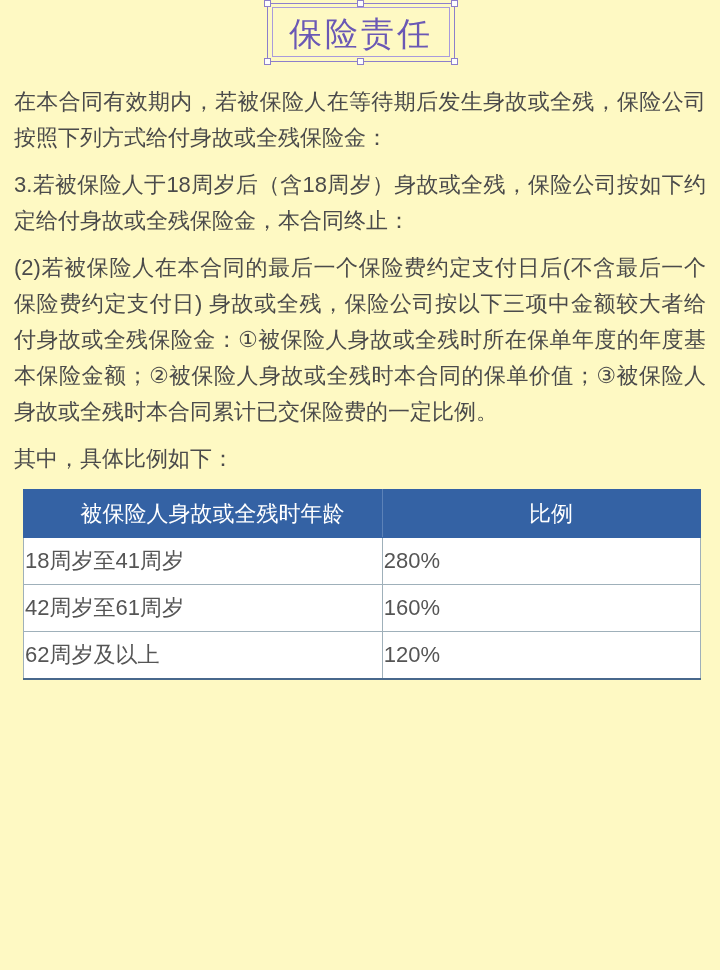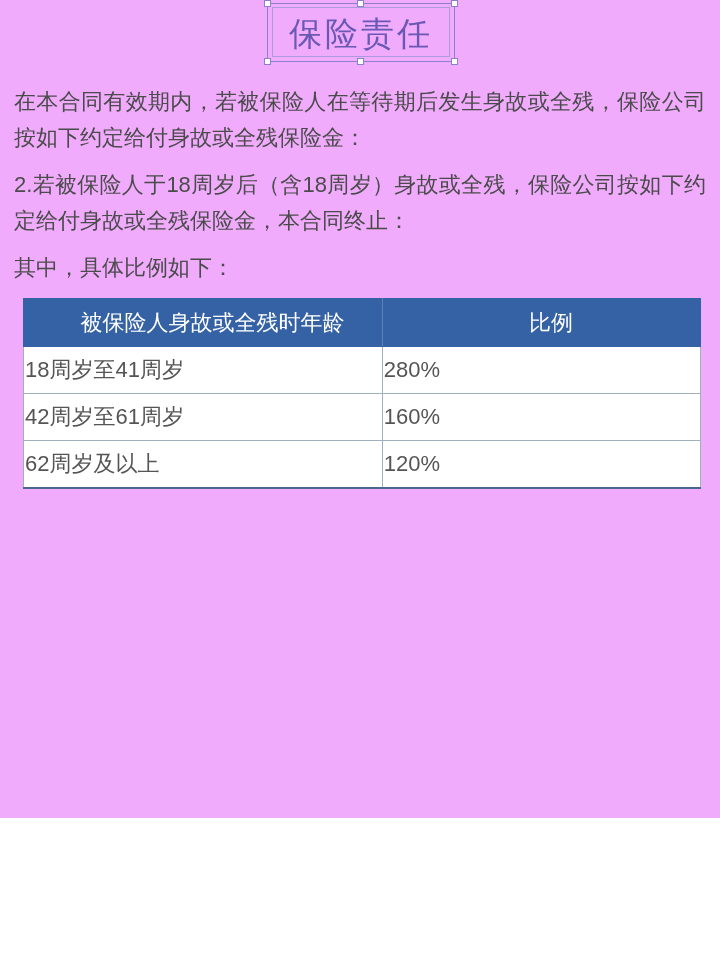--- a/index.html
+++ b/index.html
@@ -1,19 +1,19 @@
 <!DOCTYPE html>
 <html><head>
 <meta charset="utf-8">
 <style>
   html,body{margin:0;padding:0;}
   .page{
     position:relative;
-    width:720px;height:818px;
-    background:#f0abfc;
+    width:720px;height:970px;
+    background:#fef9c3;
     overflow:hidden;
     font-family:"Liberation Sans","DejaVu Sans",sans-serif;
   }
   
   .title-frame{
     position:absolute;
     left:267px;top:3px;
     width:188px;height:59px;
     border:1px solid #8d7fcb;
     box-sizing:border-box;
@@ -100,22 +100,23 @@
     <span class="handle h-tl"></span>
     <span class="handle h-tm"></span>
     <span class="handle h-tr"></span>
     <span class="handle h-bl"></span>
     <span class="handle h-bm"></span>
     <span class="handle h-br"></span>
     <div class="title-text">保险责任</div>
   </div>
 
   <div class="content">
-    <p class="para">在本合同有效期内，若被保险人在等待期后发生身故或全残，保险公司按如下约定给付身故或全残保险金：</p>
-    <p class="para">2.若被保险人于18周岁后（含18周岁）身故或全残，保险公司按如下约定给付身故或全残保险金，本合同终止：</p>
+    <p class="para">在本合同有效期内，若被保险人在等待期后发生身故或全残，保险公司按照下列方式给付身故或全残保险金：</p>
+    <p class="para">3.若被保险人于18周岁后（含18周岁）身故或全残，保险公司按如下约定给付身故或全残保险金，本合同终止：</p>
+    <p class="para">(2)若被保险人在本合同的最后一个保险费约定支付日后(不含最后一个保险费约定支付日) 身故或全残，保险公司按以下三项中金额较大者给付身故或全残保险金：①被保险人身故或全残时所在保单年度的年度基本保险金额；②被保险人身故或全残时本合同的保单价值；③被保险人身故或全残时本合同累计已交保险费的一定比例。</p>
     <p class="para">其中，具体比例如下：</p>
 
     <table class="ratio-table">
       <colgroup>
           <col class="col-age">
           <col class="col-ratio">
         </colgroup>
       <thead>
         <tr>
           <th>被保险人身故或全残时年龄</th>

